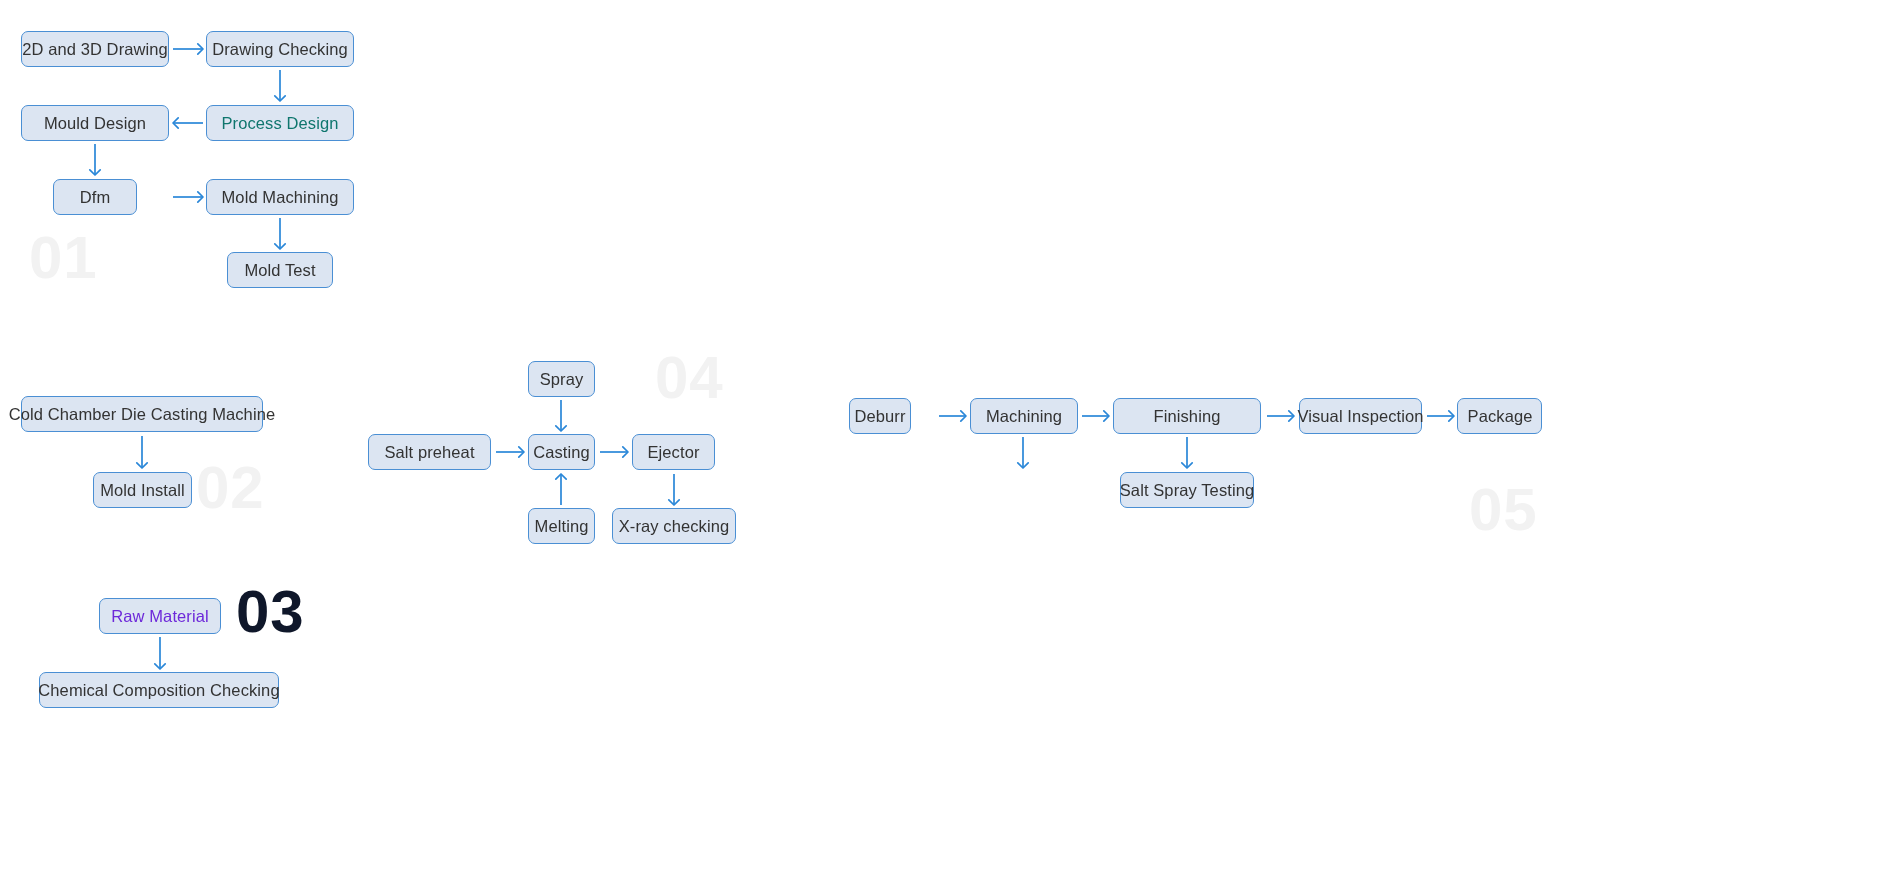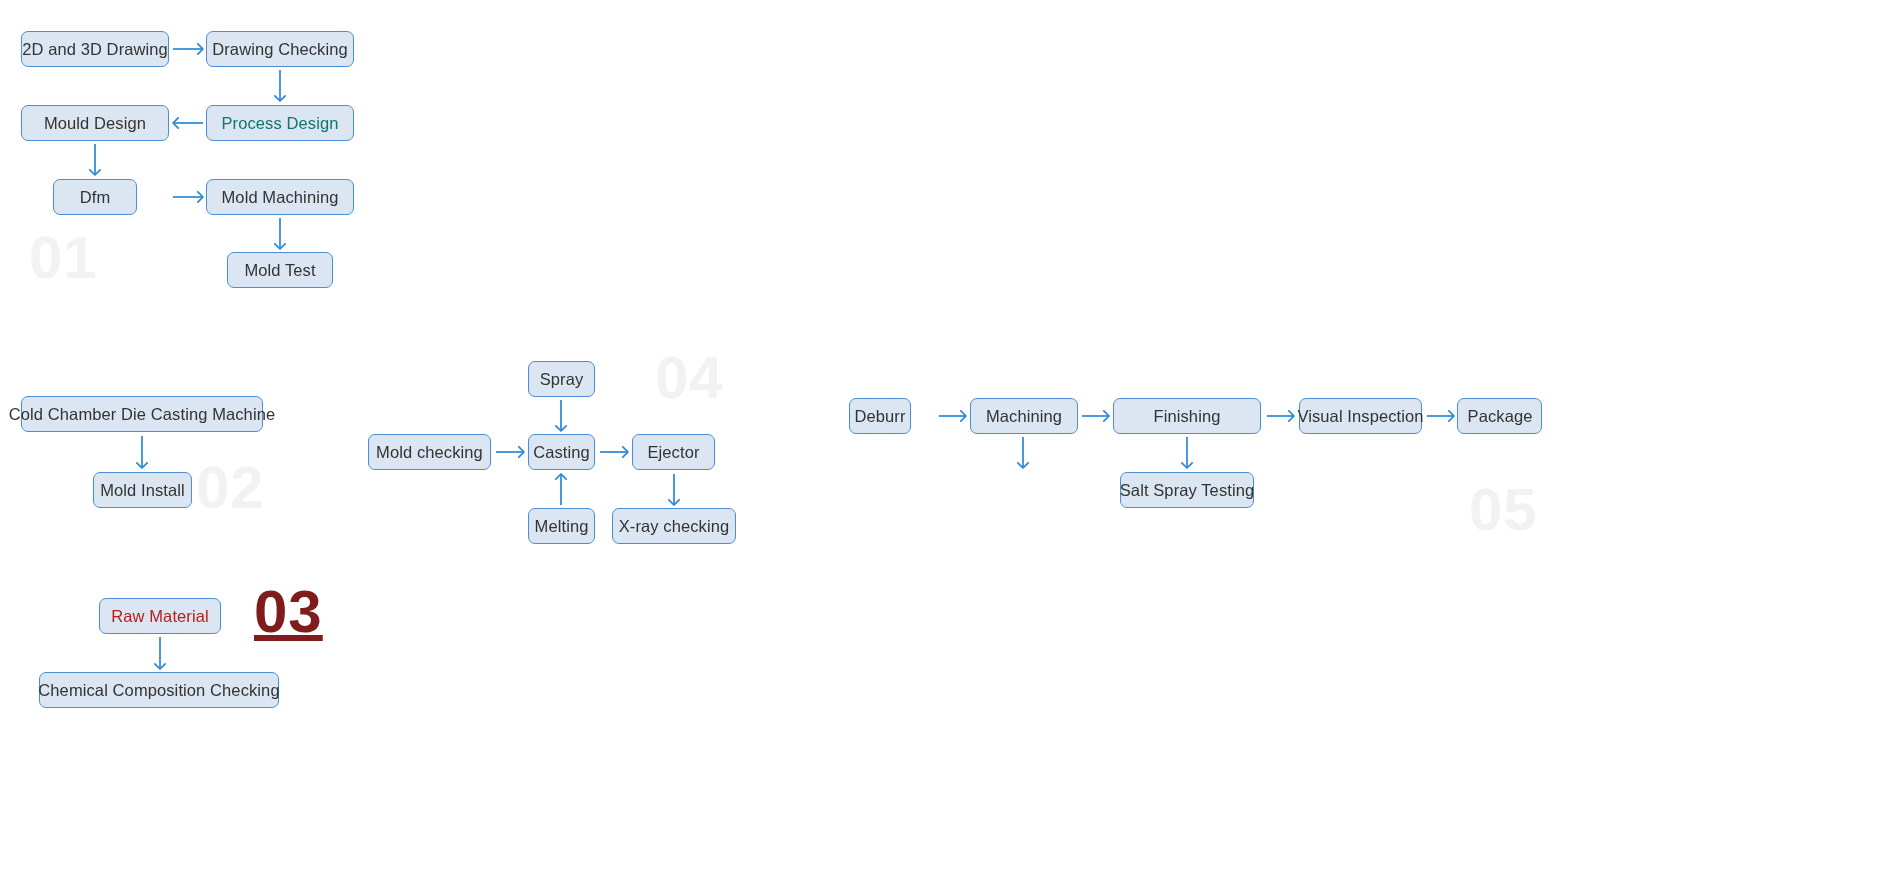--- a/index.html
+++ b/index.html
@@ -62,21 +62,21 @@
     stroke-linecap: round;
     stroke-linejoin: round;
   }
 </style>
 </head>
 <body>
 
 <div id="canvas">
     <div class="watermark" style="left: 29px; top: 228px; color: rgb(242, 242, 242);">01</div>
     <div class="watermark" style="left: 196px; top: 458px; color: rgb(242, 242, 242);">02</div>
-    <div class="watermark" style="left: 254px; top: 582px; color: #7f1d1d; text-decoration: underline;">03</div>
+    <div class="watermark" style="left: 236px; top: 582px; color: #0f172a;">03</div>
     <div class="watermark" style="left: 655px; top: 348px; color: rgb(242, 242, 242);">04</div>
     <div class="watermark" style="left: 1469px; top: 480px; color: rgb(242, 242, 242);">05</div>
     <svg class="arrow" width="30" height="14" style="left: 173px; top: 42px;">
       <line x1="0" y1="7" x2="30" y2="7" stroke="#2a87d8"></line>
       <path class="head" d="M 24.8 1.7999999999999998 L 30 7 L 24.8 12.2" stroke="#2a87d8"></path>
     </svg>
     <svg class="arrow" width="14" height="31" style="left: 273px; top: 70px;">
       <line x1="7" y1="0" x2="7" y2="31" stroke="#2a87d8"></line>
       <path class="head" d="M 1.7999999999999998 25.8 L 7 31 L 12.2 25.8" stroke="#2a87d8"></path>
     </svg>
@@ -150,24 +150,24 @@
     </svg>
     <div class="node" style="left: 21px; top: 31px; width: 148px; height: 36px; background: rgb(220, 229, 242); border-color: rgb(74, 143, 212); color: rgb(51, 51, 51);">2D and 3D Drawing</div>
     <div class="node" style="left: 206px; top: 31px; width: 148px; height: 36px; background: rgb(220, 229, 242); border-color: rgb(74, 143, 212); color: rgb(51, 51, 51);">Drawing Checking</div>
     <div class="node" style="left: 21px; top: 105px; width: 148px; height: 36px; background: rgb(220, 229, 242); border-color: rgb(74, 143, 212); color: rgb(51, 51, 51);">Mould Design</div>
     <div class="node" style="left: 206px; top: 105px; width: 148px; height: 36px; background: rgb(220, 229, 242); border-color: rgb(74, 143, 212); color: #0f766e;">Process Design</div>
     <div class="node" style="left: 53px; top: 179px; width: 84px; height: 36px; background: rgb(220, 229, 242); border-color: rgb(74, 143, 212); color: rgb(51, 51, 51);">Dfm</div>
     <div class="node" style="left: 206px; top: 179px; width: 148px; height: 36px; background: rgb(220, 229, 242); border-color: rgb(74, 143, 212); color: rgb(51, 51, 51);">Mold Machining</div>
     <div class="node" style="left: 227px; top: 252px; width: 106px; height: 36px; background: rgb(220, 229, 242); border-color: rgb(74, 143, 212); color: rgb(51, 51, 51);">Mold Test</div>
     <div class="node" style="left: 21px; top: 396px; width: 242px; height: 36px; background: rgb(220, 229, 242); border-color: rgb(74, 143, 212); color: rgb(51, 51, 51);">Cold Chamber Die Casting Machine</div>
     <div class="node" style="left: 93px; top: 472px; width: 99px; height: 36px; background: rgb(220, 229, 242); border-color: rgb(74, 143, 212); color: rgb(51, 51, 51);">Mold Install</div>
-    <div class="node" style="left: 99px; top: 598px; width: 122px; height: 36px; background: rgb(220, 229, 242); border-color: rgb(74, 143, 212); color: #b91c1c;">Raw Material</div>
+    <div class="node" style="left: 99px; top: 598px; width: 122px; height: 36px; background: rgb(220, 229, 242); border-color: rgb(74, 143, 212); color: #6d28d9;">Raw Material</div>
     <div class="node" style="left: 39px; top: 672px; width: 240px; height: 36px; background: rgb(220, 229, 242); border-color: rgb(74, 143, 212); color: rgb(51, 51, 51);">Chemical Composition Checking</div>
     <div class="node" style="left: 528px; top: 361px; width: 67px; height: 36px; background: rgb(220, 229, 242); border-color: rgb(74, 143, 212); color: rgb(51, 51, 51);">Spray</div>
-    <div class="node" style="left: 368px; top: 434px; width: 123px; height: 36px; background: rgb(220, 229, 242); border-color: rgb(74, 143, 212); color: rgb(51, 51, 51);">Mold checking</div>
+    <div class="node" style="left: 368px; top: 434px; width: 123px; height: 36px; background: rgb(220, 229, 242); border-color: rgb(74, 143, 212); color: rgb(51, 51, 51);">Salt preheat</div>
     <div class="node" style="left: 528px; top: 434px; width: 67px; height: 36px; background: rgb(220, 229, 242); border-color: rgb(74, 143, 212); color: rgb(51, 51, 51);">Casting</div>
     <div class="node" style="left: 632px; top: 434px; width: 83px; height: 36px; background: rgb(220, 229, 242); border-color: rgb(74, 143, 212); color: rgb(51, 51, 51);">Ejector</div>
     <div class="node" style="left: 528px; top: 508px; width: 67px; height: 36px; background: rgb(220, 229, 242); border-color: rgb(74, 143, 212); color: rgb(51, 51, 51);">Melting</div>
     <div class="node" style="left: 612px; top: 508px; width: 124px; height: 36px; background: rgb(220, 229, 242); border-color: rgb(74, 143, 212); color: rgb(51, 51, 51);">X-ray checking</div>
     <div class="node" style="left: 849px; top: 398px; width: 62px; height: 36px; background: rgb(220, 229, 242); border-color: rgb(74, 143, 212); color: rgb(51, 51, 51);">Deburr</div>
     <div class="node" style="left: 970px; top: 398px; width: 108px; height: 36px; background: rgb(220, 229, 242); border-color: rgb(74, 143, 212); color: rgb(51, 51, 51);">Machining</div>
     <div class="node" style="left: 1113px; top: 398px; width: 148px; height: 36px; background: rgb(220, 229, 242); border-color: rgb(74, 143, 212); color: rgb(51, 51, 51);">Finishing</div>
     <div class="node" style="left: 1299px; top: 398px; width: 123px; height: 36px; background: rgb(220, 229, 242); border-color: rgb(74, 143, 212); color: rgb(51, 51, 51);">Visual Inspection</div>
     <div class="node" style="left: 1457px; top: 398px; width: 85px; height: 36px; background: rgb(220, 229, 242); border-color: rgb(74, 143, 212); color: rgb(51, 51, 51); padding-left: 13px;">Package</div>
     <div class="node" style="left: 1120px; top: 472px; width: 134px; height: 36px; background: rgb(220, 229, 242); border-color: rgb(74, 143, 212); color: rgb(51, 51, 51);">Salt Spray Testing</div>

